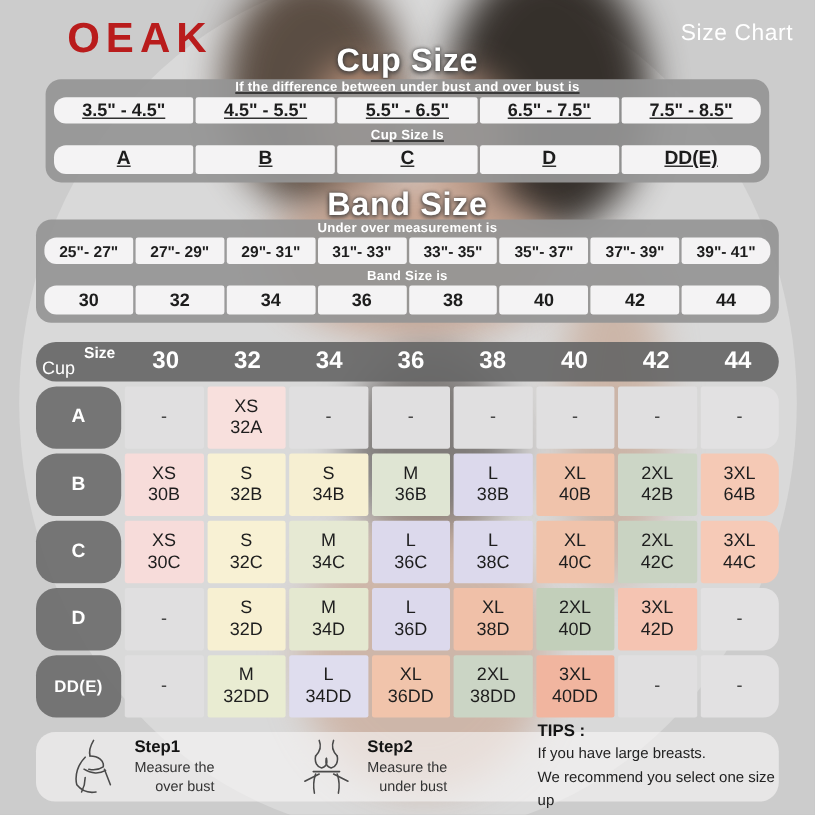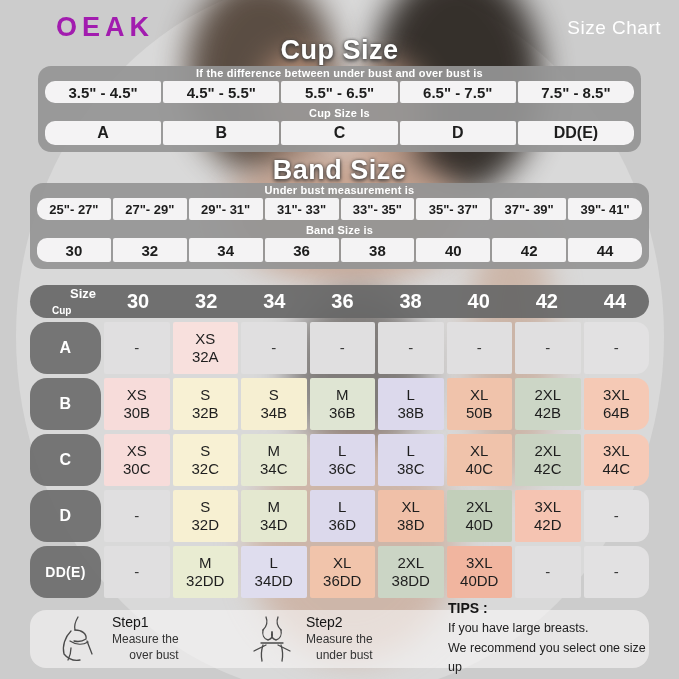--- a/index.html
+++ b/index.html
@@ -10,63 +10,63 @@
   .blob{position:absolute;border-radius:50%;filter:blur(16px);}
   .b-hair-l{left:186px;top:-26px;width:150px;height:200px;background:#453529;opacity:.85;}
   .b-hair-r{left:372px;top:-36px;width:170px;height:230px;background:#241e19;opacity:.9;}
   .b-face-l{left:262px;top:52px;width:72px;height:96px;background:#c89c83;opacity:.9;}
   .b-face-r{left:352px;top:62px;width:74px;height:104px;background:#c9a089;opacity:.9;}
   .b-shoulders{left:226px;top:150px;width:240px;height:130px;background:#c39a84;opacity:.85;}
   .b-torso{left:288px;top:292px;width:140px;height:160px;background:#38312e;opacity:.55;}
   .b-arm{left:468px;top:210px;width:86px;height:280px;background:#bf9378;opacity:.5;}
   .b-legs{left:248px;top:430px;width:210px;height:230px;background:#c59a82;opacity:.55;}
 
-  .logo{position:absolute;left:56px;top:12px;font-size:27px;font-weight:bold;color:#a21caf;letter-spacing:5px;}
+  .logo{position:absolute;left:56px;top:12px;font-size:35px;font-weight:bold;color:#b91c1c;letter-spacing:5px;}
   .page-title{position:absolute;right:18px;top:17px;font-size:19px;color:#ffffff;letter-spacing:.5px;}
 
   .sec-title{position:absolute;left:0;width:100%;text-align:center;color:#fff;font-weight:bold;font-size:27px;letter-spacing:.5px;
              text-shadow:0 2px 4px rgba(55,55,55,.95),0 0 3px rgba(70,70,70,.85);}
   .cup-title{top:35px;}
   .band-title{top:155px;}
 
   .gtable{position:absolute;background:rgba(148,148,148,.93);border-radius:13px;padding:0 7px 5px;box-sizing:border-box;}
-  .cup-table{left:38px;right:38px;top:66px;}
+  .cup-table{left:38px;right:38px;top:66px;text-decoration:underline;}
   .band-table{left:30px;right:30px;top:183px;}
   .gbanner{height:15px;line-height:15px;text-align:center;color:#fff;font-size:11px;font-weight:bold;letter-spacing:.2px;}
   .gbanner.mid{height:16px;line-height:16px;}
   .wrow{display:flex;gap:2px;margin-bottom:2px;}
   .wcell{flex:1;background:#f4f3f4;display:flex;align-items:center;justify-content:center;color:#1d1d1d;font-weight:bold;border-radius:2px;}
   .wrow .wcell:first-child{border-radius:10px 2px 2px 10px;}
   .wrow .wcell:last-child{border-radius:2px 10px 10px 2px;}
   .row-cup-ranges .wcell{height:22px;font-size:15px;}
   .row-cup-letters .wcell{height:24px;font-size:16px;}
   .row-band-ranges .wcell{height:22px;font-size:13px;}
   .row-band-sizes .wcell{height:24px;font-size:15px;}
 
   .matrix{position:absolute;left:30px;right:30px;top:285px;}
   .mheader{display:flex;height:33px;background:rgba(103,103,103,.92);border-radius:17px;}
   .mcorner{width:74px;position:relative;color:#fff;}
   .corner-size{position:absolute;top:1px;left:40px;font-size:13px;font-weight:bold;}
-  .corner-cup{position:absolute;bottom:2px;left:22px;font-size:10px;font-weight:bold;}
+  .corner-cup{position:absolute;bottom:2px;left:5px;font-size:15px;font-weight:normal;}
   .mcol{flex:1;display:flex;align-items:center;justify-content:center;color:#fff;font-size:20px;font-weight:bold;}
   .mrow{display:flex;gap:3px;margin-top:4px;height:52px;}
   .mlabel{width:71px;flex:none;background:rgba(110,110,110,.94);border-radius:17px;color:#fff;font-weight:bold;font-size:16px;
           display:flex;align-items:center;justify-content:center;letter-spacing:.3px;}
   .mlabel.small{font-size:14px;}
   .mcell{flex:1;display:flex;flex-direction:column;align-items:center;justify-content:center;
          color:#1e1e1e;font-size:15px;line-height:1.22;border-radius:2px;}
   .mrow .mcell:first-of-type{border-radius:6px 2px 2px 6px;}
   .mrow .mcell:last-child{border-radius:2px 13px 13px 2px;}
   .mcell .dash{color:#3a3a3a;}
 
   .footer{position:absolute;left:30px;right:30px;top:610px;height:58px;background:rgba(247,246,246,.62);
           border-radius:16px;display:flex;align-items:center;padding-left:26px;box-sizing:border-box;}
   .step{display:flex;align-items:center;gap:12px;width:194px;flex:none;}
   .step svg{width:44px;height:48px;flex:none;}
-  .step-title{font-size:14px;font-weight:normal;color:#141414;margin-bottom:2px;}
+  .step-title{font-size:14px;font-weight:bold;color:#141414;margin-bottom:2px;}
   .step-line{font-size:12px;color:#333;line-height:1.3;text-align:right;}
   .tips{flex:1;padding-left:16px;}
   .tips-title{font-size:14px;font-weight:bold;color:#141414;margin-bottom:3px;}
   .tips-line{font-size:12.5px;color:#222;line-height:1.55;}
 </style>
 </head>
 <body>
 
 <div class="stage">
 
@@ -98,21 +98,21 @@
         <div class="wcell">A</div>
         <div class="wcell">B</div>
         <div class="wcell">C</div>
         <div class="wcell">D</div>
         <div class="wcell">DD(E)</div>
       </div>
   </div>
 
   <div class="sec-title band-title">Band Size</div>
   <div class="gtable band-table">
-    <div class="gbanner">Under bust measurement is</div>
+    <div class="gbanner">Under over measurement is</div>
     <div class="wrow row-band-ranges" id="band-ranges">
         <div class="wcell">25"- 27"</div>
         <div class="wcell">27"- 29"</div>
         <div class="wcell">29"- 31"</div>
         <div class="wcell">31"- 33"</div>
         <div class="wcell">33"- 35"</div>
         <div class="wcell">35"- 37"</div>
         <div class="wcell">37"- 39"</div>
         <div class="wcell">39"- 41"</div>
       </div>
@@ -191,21 +191,21 @@
           <div class="mcell" style="background: rgb(223, 229, 211);">
             <div class="sz">M</div>
             <div class="cd">36B</div>
           </div>
           <div class="mcell" style="background: rgb(220, 217, 236);">
             <div class="sz">L</div>
             <div class="cd">38B</div>
           </div>
           <div class="mcell" style="background: rgb(240, 195, 171);">
             <div class="sz">XL</div>
-            <div class="cd">50B</div>
+            <div class="cd">40B</div>
           </div>
           <div class="mcell" style="background: rgb(204, 214, 198);">
             <div class="sz">2XL</div>
             <div class="cd">42B</div>
           </div>
           <div class="mcell" style="background: rgb(245, 201, 181);">
             <div class="sz">3XL</div>
             <div class="cd">64B</div>
           </div>
         </div>

